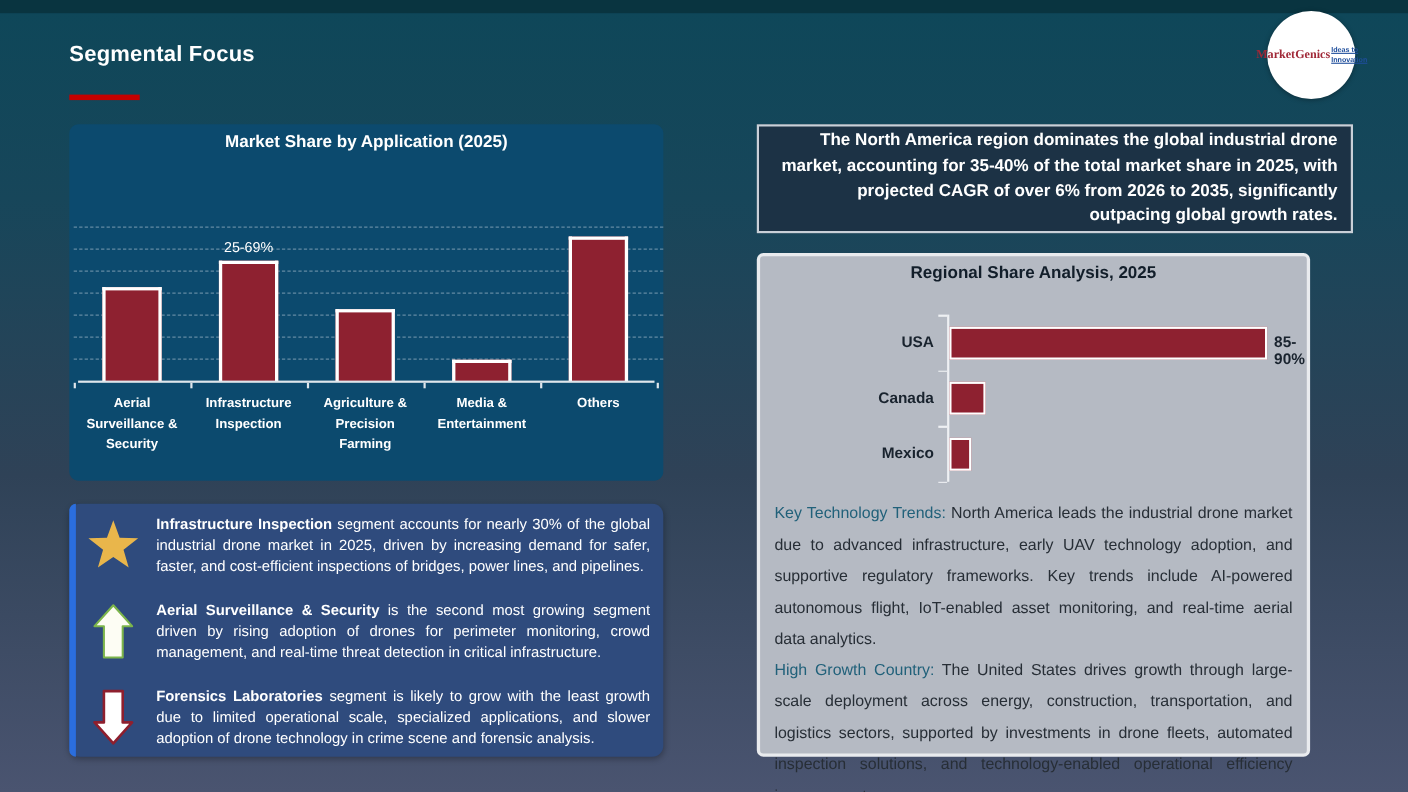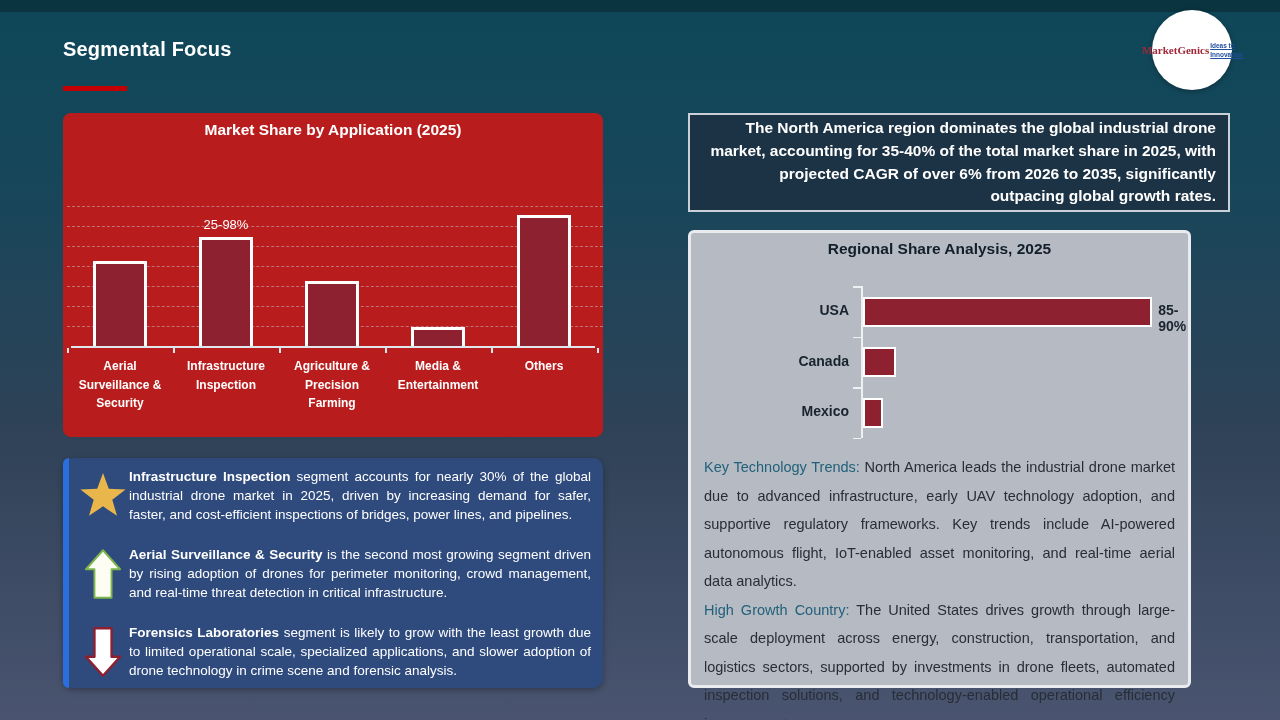--- a/index.html
+++ b/index.html
@@ -13,21 +13,21 @@
   .title-underline{position:absolute;left:63px;top:86px;width:64px;height:5px;background:#c40000;}
 
   
   .logo{position:absolute;left:1152px;top:10px;width:80px;height:80px;background:#ffffff;border-radius:50%;
         display:flex;flex-direction:row;align-items:center;justify-content:center;gap:1px;
         box-shadow:0 1px 5px rgba(0,0,0,.35);}
   .logo-name{font-family:"Liberation Serif",serif;font-weight:bold;font-size:11px;color:#a02837;line-height:1;}
   .logo-tag{font-size:6.5px;font-weight:bold;color:#1f4e9c;text-decoration:underline;line-height:1.4;}
 
   
-  .chart-panel{position:absolute;left:63px;top:113px;width:540px;height:324px;background:#b91c1c;border-radius:8px;}
+  .chart-panel{position:absolute;left:63px;top:113px;width:540px;height:324px;background:#0c4a6e;border-radius:8px;}
   .chart-title{position:absolute;left:0;right:0;top:8px;margin:0;text-align:center;font-size:15.5px;font-weight:bold;color:#ffffff;}
   .vplot{position:absolute;left:4px;top:94px;width:530px;height:140px;}
   .gridline{position:absolute;left:0;right:-6px;height:0;border-top:1px dashed rgba(206,217,228,.45);}
   .vbar{position:absolute;bottom:0;width:54px;background:#8e2130;border:3px solid #ffffff;border-bottom:none;box-sizing:border-box;}
   .vbar-label{position:absolute;width:106px;text-align:center;font-size:13px;color:#ffffff;}
   .baseline{position:absolute;left:8px;right:8px;top:233px;height:2px;background:#dfe6ec;}
   .vtick{position:absolute;top:235px;width:1.5px;height:5px;background:#dfe6ec;}
   .vcats{position:absolute;left:4px;top:244px;width:530px;display:flex;}
   .vcat{width:106px;text-align:center;font-size:12px;font-weight:bold;color:#ffffff;line-height:1.55;padding:0 3px;box-sizing:border-box;}
 
@@ -48,21 +48,21 @@
   .hval{position:absolute;font-size:14px;font-weight:bold;color:#19232e;}
   .gparas{position:absolute;left:13px;right:13px;top:220px;}
   .gpar{margin:0;font-size:14.5px;line-height:28.5px;text-align:justify;color:#272e36;}
   .gp-lead{color:#21617a;font-weight:normal;}
 
   
   .blue-box{position:absolute;left:63px;top:458px;width:540px;height:230px;background:#2f4b7d;border-radius:10px;
             box-shadow:0 2px 6px rgba(0,0,0,.3);}
   .blue-accent{position:absolute;left:0;top:0;bottom:0;width:6px;background:#2b6ede;border-radius:10px 0 0 10px;}
   .insight-items{position:absolute;left:14px;right:12px;top:9px;bottom:8px;display:flex;flex-direction:column;justify-content:space-between;gap:8px;}
-  .insight-row{display:flex;align-items:center;}
+  .insight-row{display:flex;gap:13px;align-items:center;}
   .insight-icon{width:52px;flex:none;display:flex;justify-content:center;align-items:center;}
   .insight-text{margin:0;font-size:13.5px;line-height:19px;text-align:justify;color:#ffffff;flex:1;}
   .insight-lead{font-weight:bold;}
   .ic-star{width:50px;height:47px;fill:#e9b64b;}
   .ic-up{width:38px;height:52px;fill:#fdfdf4;stroke:#7cb54b;stroke-width:2;stroke-linejoin:round;}
   .ic-down{width:38px;height:52px;fill:#ffffff;stroke:#8e1f2e;stroke-width:2.5;stroke-linejoin:round;}
 </style>
 </head>
 <body>
 
@@ -93,21 +93,21 @@
     <div class="vplot" id="vplot">
         <div class="gridline" style="bottom: 20px;"></div>
         <div class="gridline" style="bottom: 40px;"></div>
         <div class="gridline" style="bottom: 60px;"></div>
         <div class="gridline" style="bottom: 80px;"></div>
         <div class="gridline" style="bottom: 100px;"></div>
         <div class="gridline" style="bottom: 120px;"></div>
         <div class="gridline" style="bottom: 140px;"></div>
         <div class="vbar" style="left: 26px; height: 86px; background: rgb(142, 33, 48);"></div>
         <div class="vbar" style="left: 132px; height: 110px; background: rgb(142, 33, 48);"></div>
-        <div class="vbar-label" style="left: 106px; bottom: 115px;">25-98%</div>
+        <div class="vbar-label" style="left: 106px; bottom: 115px;">25-69%</div>
         <div class="vbar" style="left: 238px; height: 66px; background: rgb(142, 33, 48);"></div>
         <div class="vbar" style="left: 344px; height: 20px; background: rgb(142, 33, 48);"></div>
         <div class="vbar" style="left: 450px; height: 132px; background: rgb(142, 33, 48);"></div>
       </div>
     <div class="baseline"></div>
     <div id="vticks">
         <div class="vtick" style="left: 4px;"></div>
         <div class="vtick" style="left: 110px;"></div>
         <div class="vtick" style="left: 216px;"></div>
         <div class="vtick" style="left: 322px;"></div>

